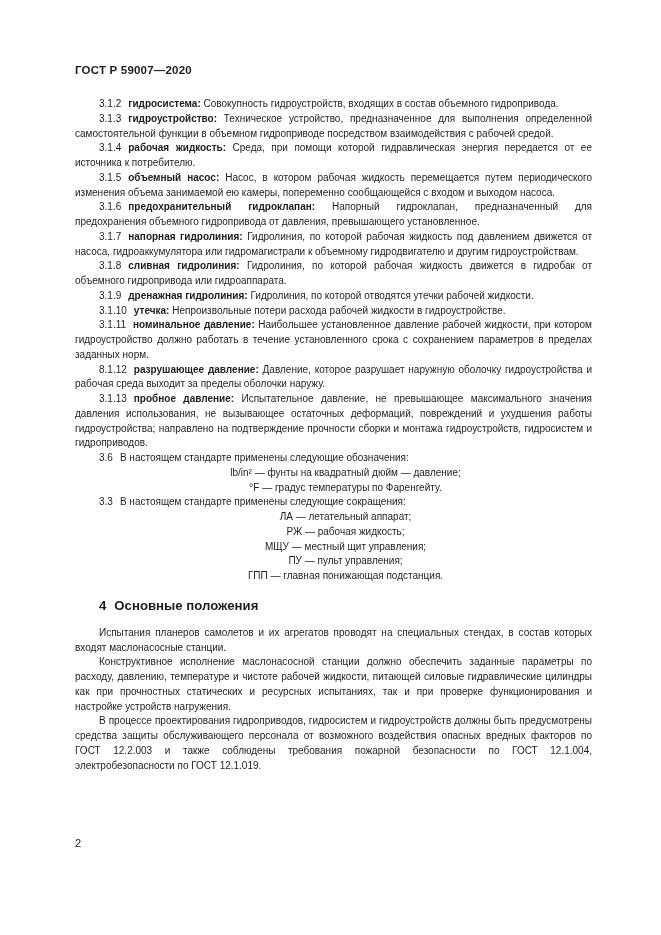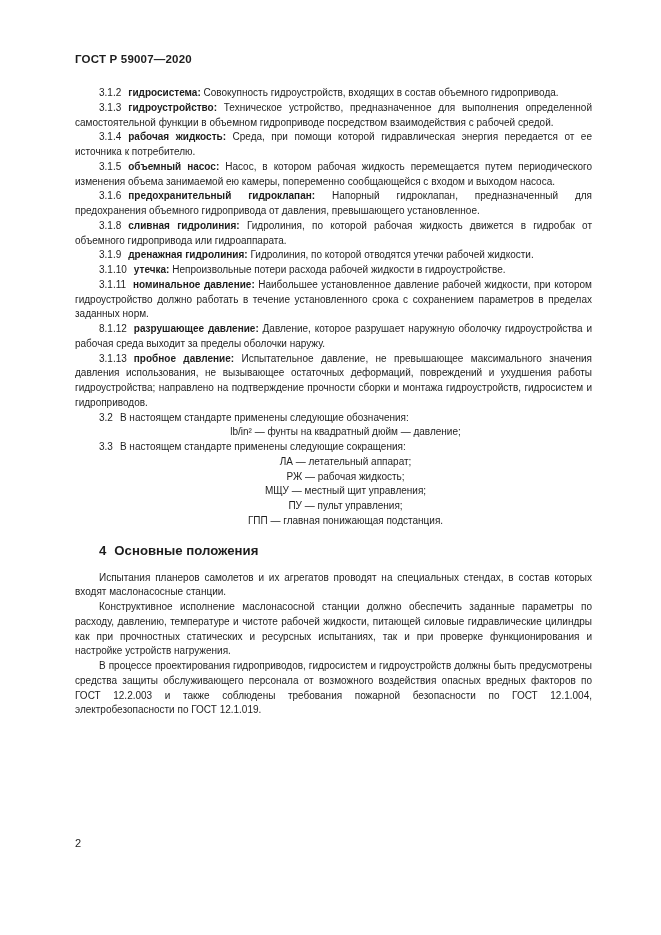--- a/index.html
+++ b/index.html
@@ -10,21 +10,21 @@
   }
   .page {
     position: relative;
     width: 661px; height: 935px;
     background: #ffffff;
     color: #1d1d1d;
     overflow: hidden;
   }
   .content {
     position: absolute;
-    left: 75px; top: 53px;
+    left: 75px; top: 64px;
     width: 517px;
   }
   .doc-header {
     font-weight: bold;
     font-size: 11.5px;
     letter-spacing: 0.2px;
     margin: 0 0 21px 0;
   }
   .para {
     margin: 0;
@@ -59,29 +59,31 @@
 <div class="page">
   <div class="content">
 
     <div class="doc-header">ГОСТ Р 59007—2020</div>
 
     <p class="para"><span class="num">3.1.2</span><span class="term">гидросистема:</span> <span>Совокупность гидроустройств, входящих в состав объемного гидропривода.</span></p>
     <p class="para"><span class="num">3.1.3</span><span class="term">гидроустройство:</span> <span>Техническое устройство, предназначенное для выполнения определенной самостоятельной функции в объемном гидроприводе посредством взаимодействия с рабочей средой.</span></p>
     <p class="para"><span class="num">3.1.4</span><span class="term">рабочая жидкость:</span> <span>Среда, при помощи которой гидравлическая энергия передается от ее источника к потребителю.</span></p>
     <p class="para"><span class="num">3.1.5</span><span class="term">объемный насос:</span> <span>Насос, в котором рабочая жидкость перемещается путем периодического изменения объема занимаемой ею камеры, попеременно сообщающейся с входом и выходом насоса.</span></p>
     <p class="para"><span class="num">3.1.6</span><span class="term">предохранительный гидроклапан:</span> <span>Напорный гидроклапан, предназначенный для предохранения объемного гидропривода от давления, превышающего установленное.</span></p>
+    <p class="para"><span class="num">3.1.7</span><span class="term">напорная гидролиния:</span> <span>Гидролиния, по которой рабочая жидкость под давлением движется от насоса, гидроаккумулятора или гидромагистрали к объемному гидродвигателю и другим гидроустройствам.</span></p>
     <p class="para"><span class="num">3.1.8</span><span class="term">сливная гидролиния:</span> <span>Гидролиния, по которой рабочая жидкость движется в гидробак от объемного гидропривода или гидроаппарата.</span></p>
     <p class="para"><span class="num">3.1.9</span><span class="term">дренажная гидролиния:</span> <span>Гидролиния, по которой отводятся утечки рабочей жидкости.</span></p>
     <p class="para"><span class="num">3.1.10</span><span class="term">утечка:</span> <span>Непроизвольные потери расхода рабочей жидкости в гидроустройстве.</span></p>
     <p class="para"><span class="num">3.1.11</span><span class="term">номинальное давление:</span> <span>Наибольшее установленное давление рабочей жидкости, при котором гидроустройство должно работать в течение установленного срока с сохранением параметров в пределах заданных норм.</span></p>
     <p class="para"><span class="num">8.1.12</span><span class="term">разрушающее давление:</span> <span>Давление, которое разрушает наружную оболочку гидроустройства и рабочая среда выходит за пределы оболочки наружу.</span></p>
     <p class="para"><span class="num">3.1.13</span><span class="term">пробное давление:</span> <span>Испытательное давление, не превышающее максимального значения давления использования, не вызывающее остаточных деформаций, повреждений и ухудшения работы гидроустройства; направлено на подтверждение прочности сборки и монтажа гидроустройств, гидросистем и гидроприводов.</span></p>
 
-    <p class="para"><span class="num">3.2</span><span>В настоящем стандарте применены следующие обозначения:</span></p>
+    <p class="para"><span class="num">3.6</span><span>В настоящем стандарте применены следующие обозначения:</span></p>
     <p class="para item">lb/in² — фунты на квадратный дюйм — давление;</p>
+    <p class="para item">°F — градус температуры по Фаренгейту.</p>
 
     <p class="para"><span class="num">3.3</span><span>В настоящем стандарте применены следующие сокращения:</span></p>
     <p class="para item">ЛА — летательный аппарат;</p>
     <p class="para item">РЖ — рабочая жидкость;</p>
     <p class="para item">МЩУ — местный щит управления;</p>
     <p class="para item">ПУ — пульт управления;</p>
     <p class="para item">ГПП — главная понижающая подстанция.</p>
 
     <h2 class="sec-heading"><span class="num">4</span><span>Основные положения</span></h2>
 

